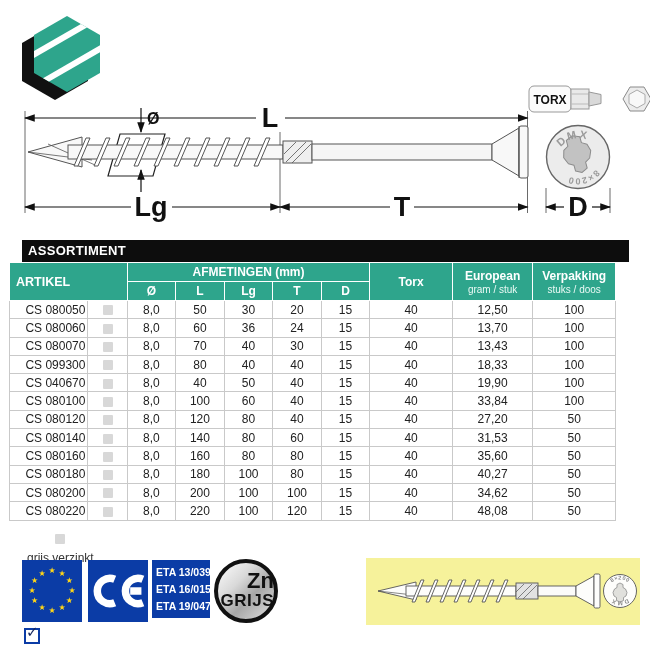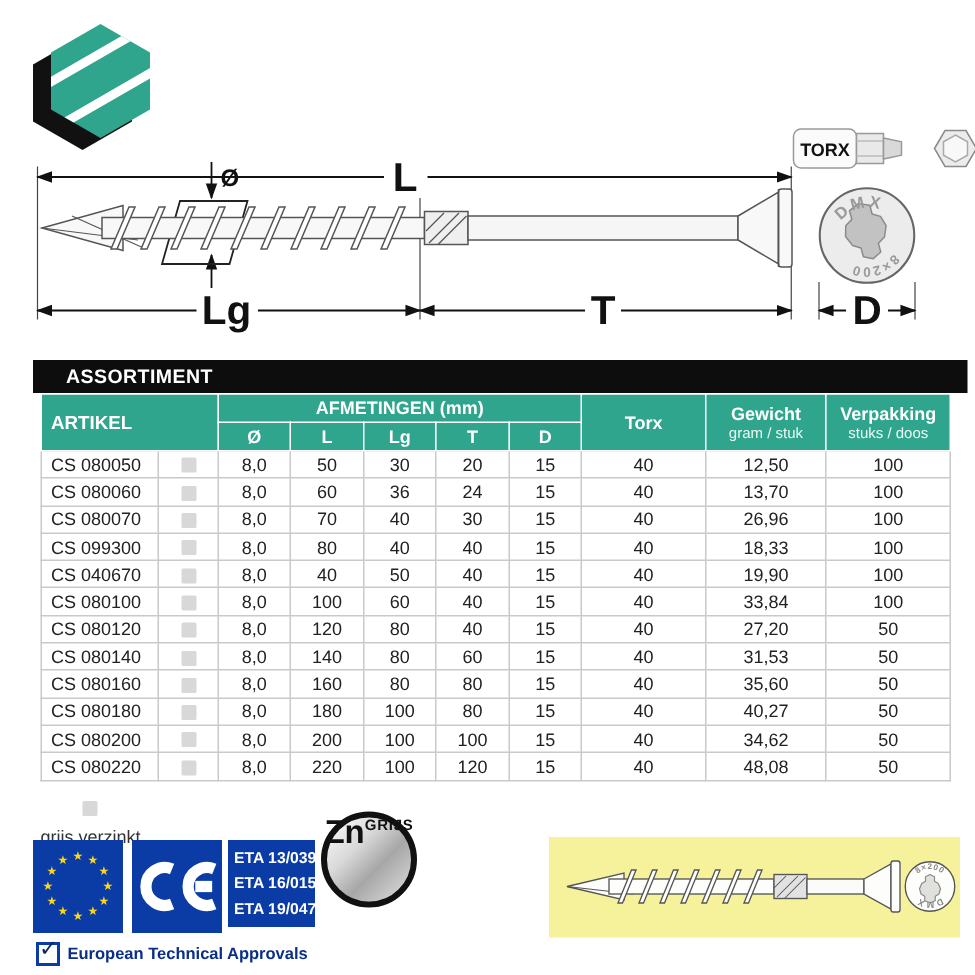--- a/index.html
+++ b/index.html
@@ -2,49 +2,49 @@
 <html><head>
 <meta charset="utf-8">
 <style>
   html,body{margin:0;padding:0;background:#fff;}
   body{width:650px;height:650px;position:relative;overflow:hidden;
        font-family:"Liberation Sans","DejaVu Sans",sans-serif;color:#1a1a1a;}
   .abs{position:absolute;}
 
   
   #assort-title{left:22px;top:240px;width:601px;height:22px;background:#0d0d0d;color:#fff;
-    font-weight:bold;font-size:13px;line-height:22px;padding-left:22px;letter-spacing:.3px;}
-  table#assort{left:27px;top:262px;position:absolute;width:607px;border-collapse:collapse;table-layout:fixed;}
+    font-weight:bold;font-size:13px;line-height:22px;padding-left:6px;letter-spacing:.3px;}
+  table#assort{left:9px;top:262px;position:absolute;width:607px;border-collapse:collapse;table-layout:fixed;}
   #assort col.c-art{width:76px}#assort col.c-sq{width:38px}#assort col.c-dim{width:47px}
   #assort col.c-torx{width:80px}#assort col.c-gew{width:78px}#assort col.c-ver{width:80px}
   #assort thead th{background:#2ea58c;color:#fff;border:1px solid #fff;font-size:12px;
     font-weight:bold;padding:2px 3px;text-align:center;}
   #assort thead th.left{text-align:left;padding-left:6px;font-size:12.5px;}
   #assort thead .sub{font-weight:normal;font-size:10px;color:#eafaf5;margin-top:1px;}
   #assort tbody td{background:#fff;border:1px solid #c9c9c9;font-size:12px;height:17.3px;
     text-align:center;padding:0 2px;color:#222;}
-  #assort tbody td.artikel-cell{text-align:left;padding-left:6px;margin-left:23px;}
+  #assort tbody td.artikel-cell{text-align:right;padding-left:6px;margin-left:23px;}
   .sq{display:inline-block;width:10px;height:10px;background:#d8d8d8;border-radius:1px;vertical-align:middle;}
 
   
   #legend{left:27px;top:534px;font-size:12px;color:#333;display:flex;align-items:center;gap:7px;flex-direction:column;}
 
   
   .bluebox{background:#0b3ca6;width:60px;height:62px;}
   #eu-flag{left:22px;top:560px;}
   #eu-flag .star{position:absolute;color:#ffd617;font-size:8px;line-height:8px;width:8px;text-align:center;}
   #ce-box{left:88px;top:560px;display:flex;align-items:center;justify-content:center;}
   #eta-box{left:152px;top:560px;width:58px;height:58px;background:#0b3ca6;display:flex;
     flex-direction:column;justify-content:center;padding-left:4px;box-sizing:border-box;}
   #eta-box div{color:#fff;font-size:10.5px;font-weight:bold;line-height:17px;white-space:nowrap;}
-  #zn-badge{left:214px;top:541px;width:56px;height:56px;border:4px solid #111;border-radius:50%;
+  #zn-badge{left:214px;top:559px;width:56px;height:56px;border:4px solid #111;border-radius:50%;
     background:linear-gradient(135deg,#fdfdfd 0%,#d9d9d9 35%,#a7a7a7 60%,#e2e2e2 100%);
-    display:flex;align-items:flex-start;justify-content:center;color:#111;}
+    display:flex;flex-direction:column;align-items:flex-end;justify-content:center;color:#111;}
   #zn-badge .zn{font-size:22px;font-weight:bold;line-height:20px;}
-  #zn-badge .znsub{font-size:10px;font-weight:bold;letter-spacing:.5px;}
+  #zn-badge .znsub{font-size:17px;font-weight:bold;letter-spacing:.5px;}
   #approvals{left:24px;top:628px;display:flex;align-items:center;gap:5px;}
   #approvals .cb{width:12px;height:12px;border:2px solid #0b3ca6;background:#fff;position:relative;}
   #approvals .cb span{position:absolute;left:0px;top:-7px;font-size:15px;font-weight:bold;color:#15265c;}
   #approvals .txt{font-size:11px;font-weight:bold;color:#0b2f86;}
 
   
   #yellow-box{left:366px;top:558px;width:274px;height:67px;background:#f6f29b;}
 
   svg text{font-family:"Liberation Sans","DejaVu Sans",sans-serif;}
 </style>
@@ -190,21 +190,21 @@
     <col class="c-torx">
       <col class="c-gew">
       <col class="c-ver">
   </colgroup>
   <thead>
     <tr>
       <th class="left" colspan="2" rowspan="2">ARTIKEL</th>
       <th colspan="5">AFMETINGEN (mm)</th>
       <th rowspan="2">Torx</th>
       <th rowspan="2">
-        <div>Gewicht</div>
+        <div>European</div>
         <div class="sub">gram / stuk</div>
       </th>
       <th rowspan="2">
         <div>Verpakking</div>
         <div class="sub">stuks / doos</div>
       </th>
     </tr>
     <tr>
       <th>Ø</th>
       <th>L</th>
@@ -240,21 +240,21 @@
       </tr>
       <tr>
         <td class="artikel-cell">CS 080070</td>
         <td><span class="sq"></span></td>
         <td>8,0</td>
         <td>70</td>
         <td>40</td>
         <td>30</td>
         <td>15</td>
         <td>40</td>
-        <td>26,96</td>
+        <td>13,43</td>
         <td>100</td>
       </tr>
       <tr>
         <td class="artikel-cell">CS 099300</td>
         <td><span class="sq"></span></td>
         <td>8,0</td>
         <td>80</td>
         <td>40</td>
         <td>40</td>
         <td>15</td>
@@ -401,21 +401,20 @@
 
 <div class="abs" id="zn-badge">
   <div class="zn">Zn</div>
   <div class="znsub">GRIJS</div>
 </div>
 
 <div class="abs" id="approvals">
   <span class="cb">
     <span>✓</span>
   </span>
-  <span class="txt">European Technical Approvals</span>
 </div>
 
 <div class="abs" id="yellow-box">
   <svg width="274" height="67" viewBox="0 0 274 67">
     <g stroke="#555" stroke-width="0.9" fill="#fdfdfb">
       <polygon points="12,33 50,24 50,42"></polygon>
       <line x1="12" y1="33" x2="56" y2="38" stroke-width="0.7"></line>
       <rect x="40" y="28" width="110" height="10"></rect>
       <g fill="#ffffff">
         <polygon points="46,44 55,22 58,22 49,44"></polygon>

